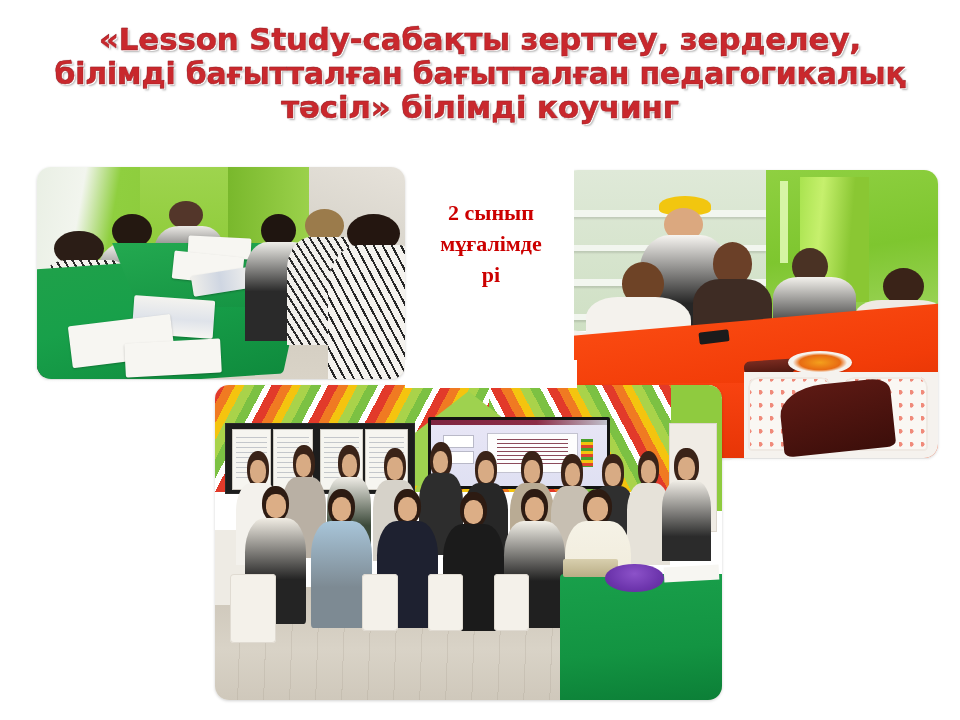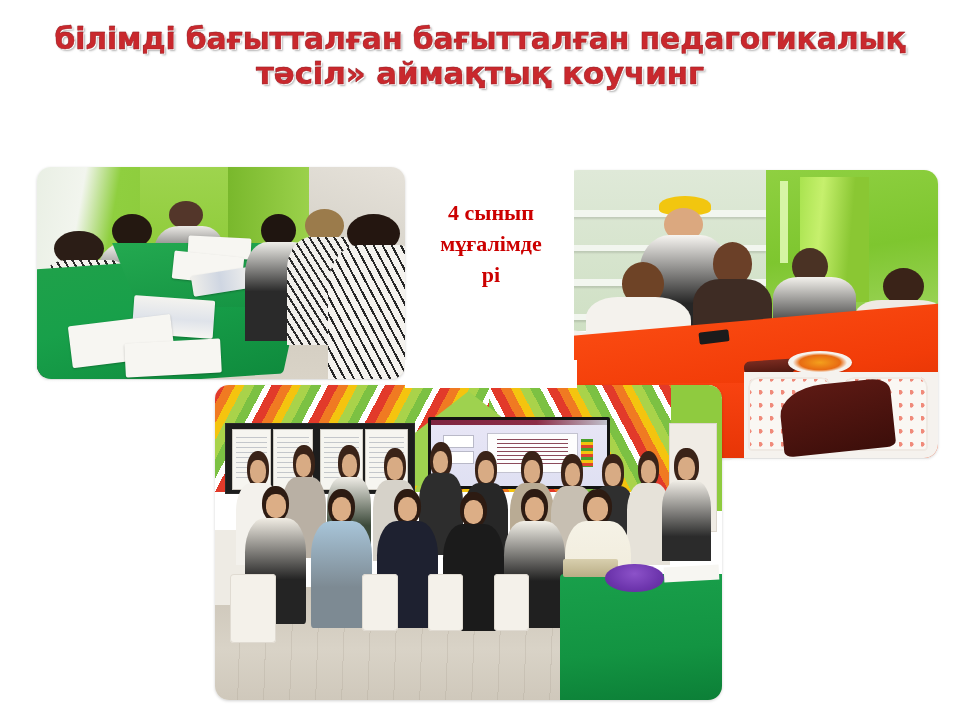--- a/index.html
+++ b/index.html
@@ -407,22 +407,23 @@
   .mask { position:absolute; background:#ffffff; z-index: 7; }
   #mask-top-gap   { left:405px; top:155px; width:172px; height:12px; }
   #mask-mid-gap   { left:405px; top:360px; width:172px; height:28px; }
 </style>
 </head>
 <body>
 
 <div id="slide">
 
   <div id="title-block">
+    <span class="title-line l1">«Lesson Study-сабақты зерттеу, зерделеу,</span>
     <span class="title-line l2">білімді бағытталған бағытталған педагогикалық</span>
-    <span class="title-line l3">тәсіл» аймақтық коучинг</span>
+    <span class="title-line l3">тәсіл» білімді коучинг</span>
   </div>
 
   <div class="photo" id="photo-roundtable">
     <div class="scene">
       <div class="wall-left"></div>
       <div class="wall-mid"></div>
       <div class="wall-right"></div>
       <div class="wall-corner"></div>
       <div class="floor"></div>
 
@@ -653,16 +654,16 @@
 
   <div class="reflection" id="refl-group" style="left:215px; top:700px; width:507px; height:20px; z-index:4;">
 
     <div class="fade"></div>
   </div>
 
   <div class="mask" id="mask-top-gap"></div>
   <div class="mask" id="mask-mid-gap"></div>
 
   <div id="text-card">
-    <div class="caption">4 сынып мұғалімдері</div>
+    <div class="caption">2 сынып мұғалімдері</div>
   </div>
 
 </div>
 
 </body></html>

